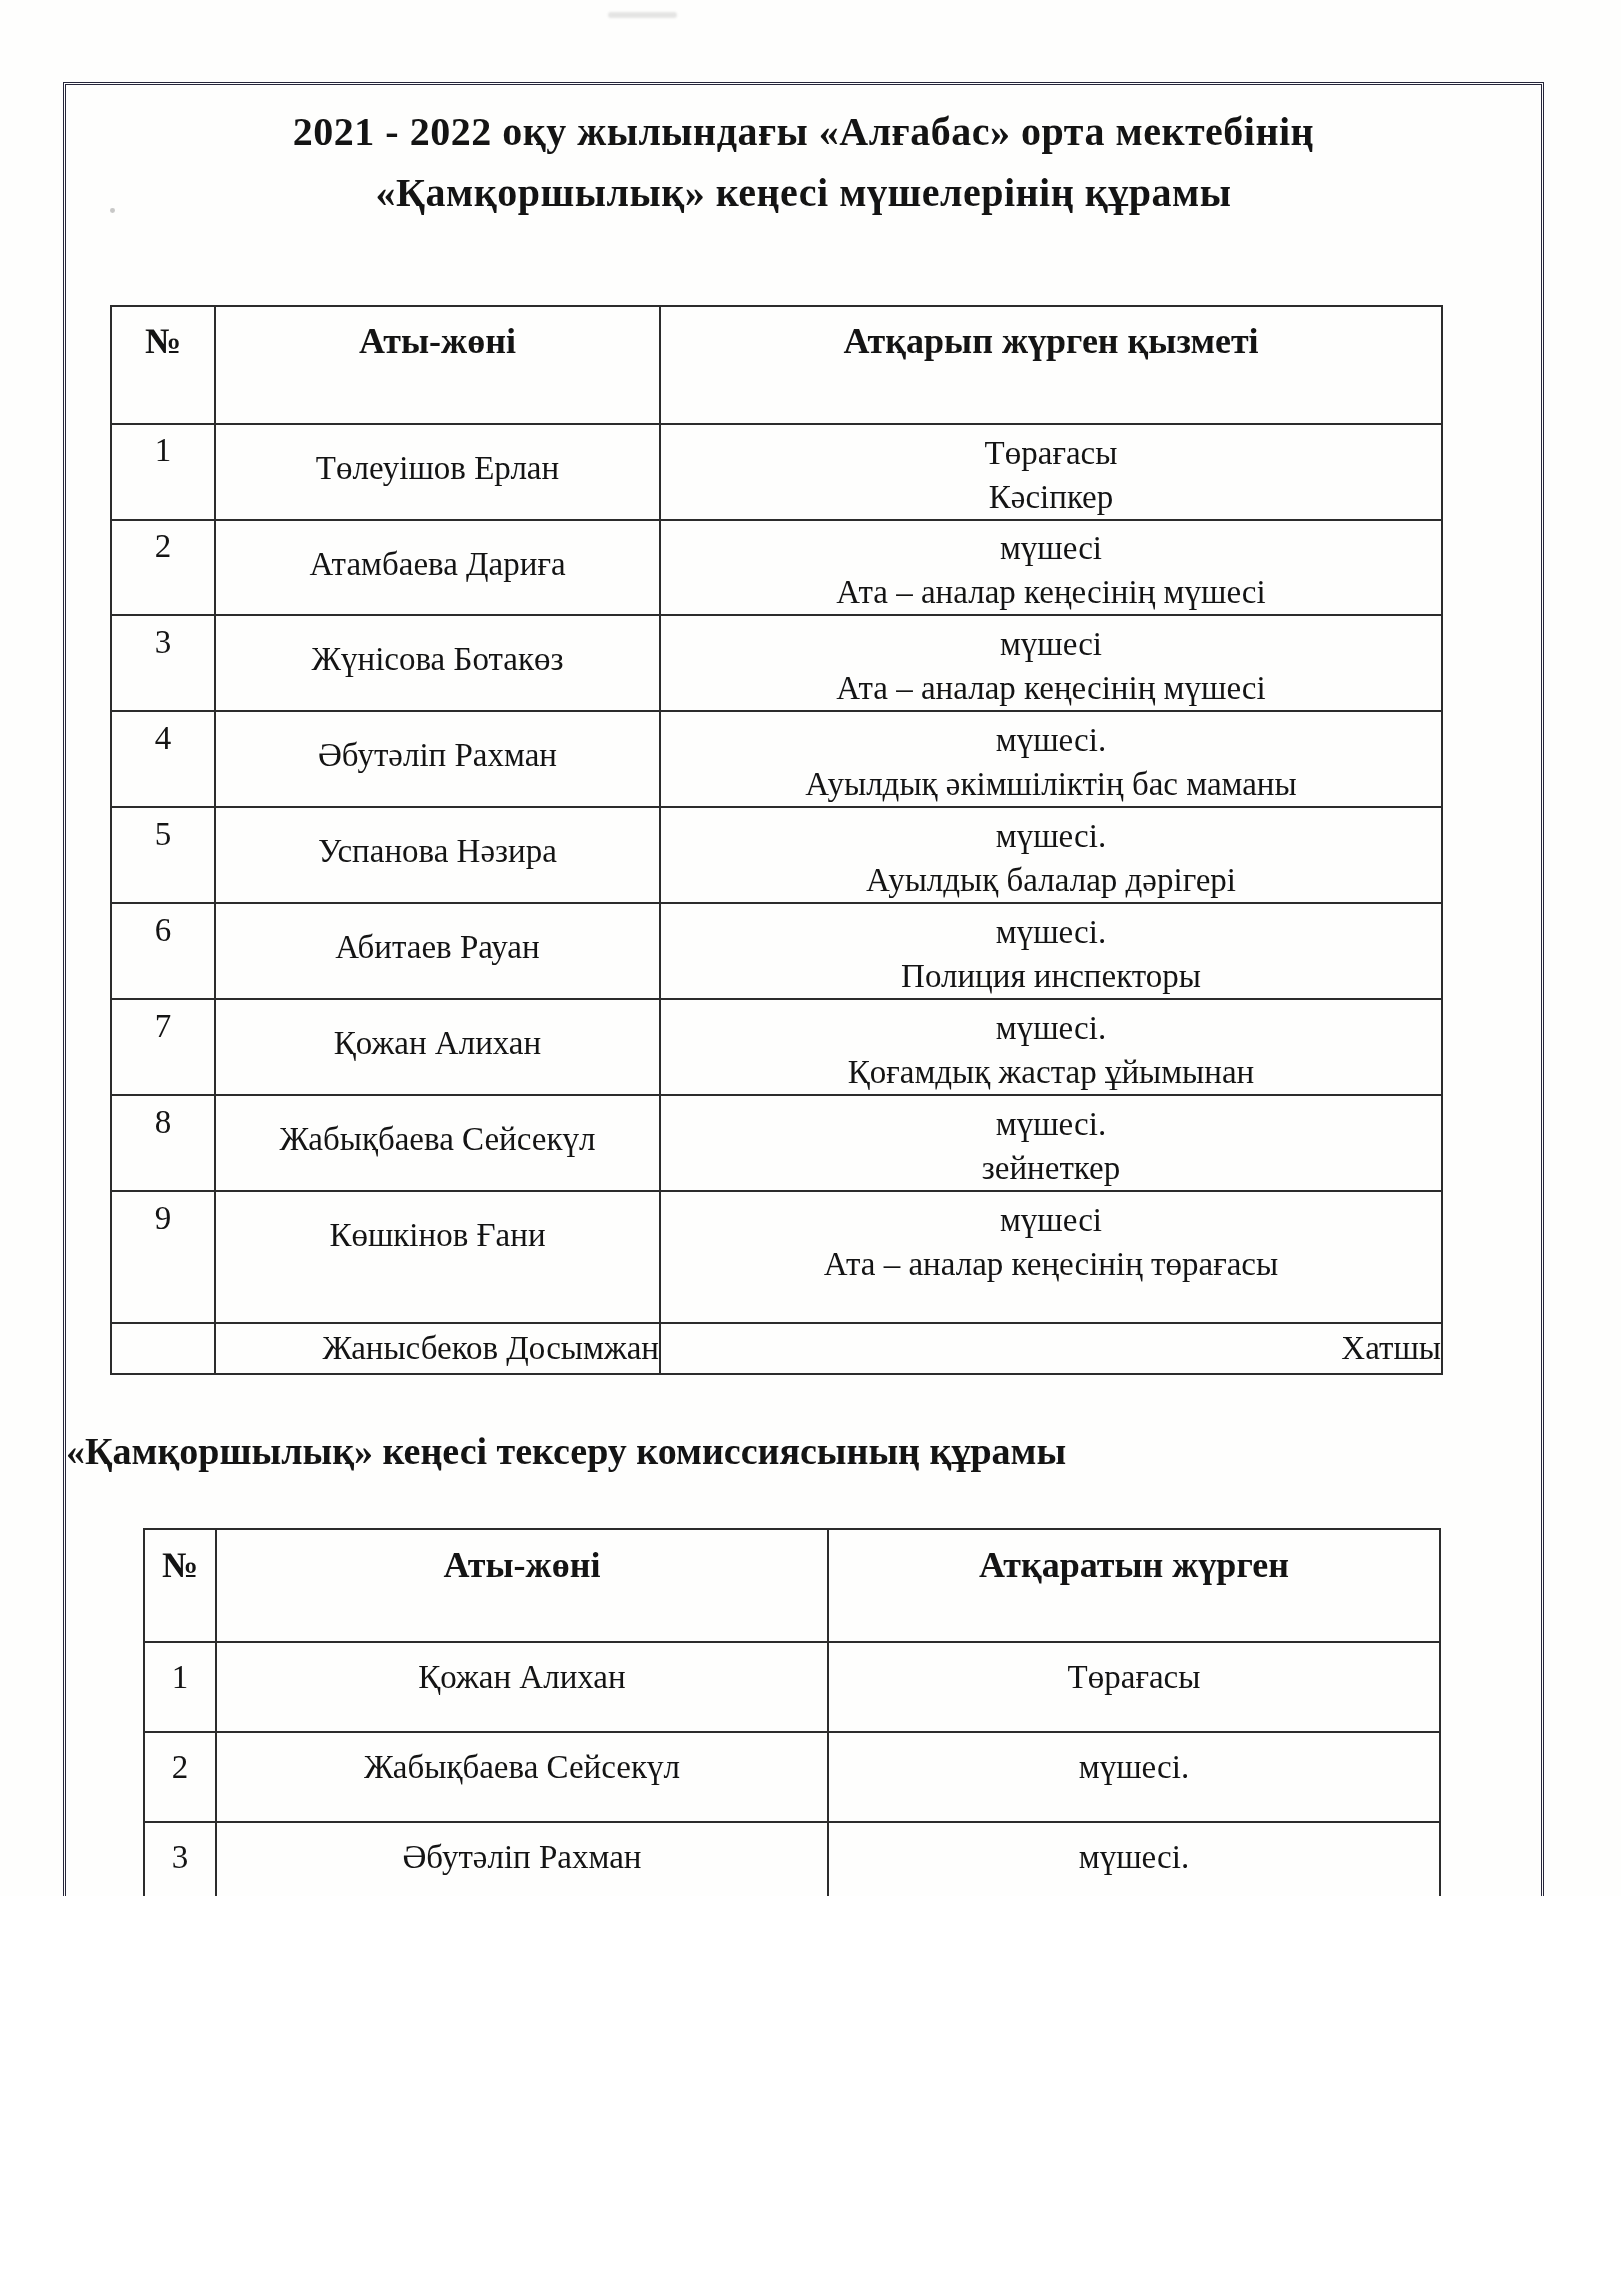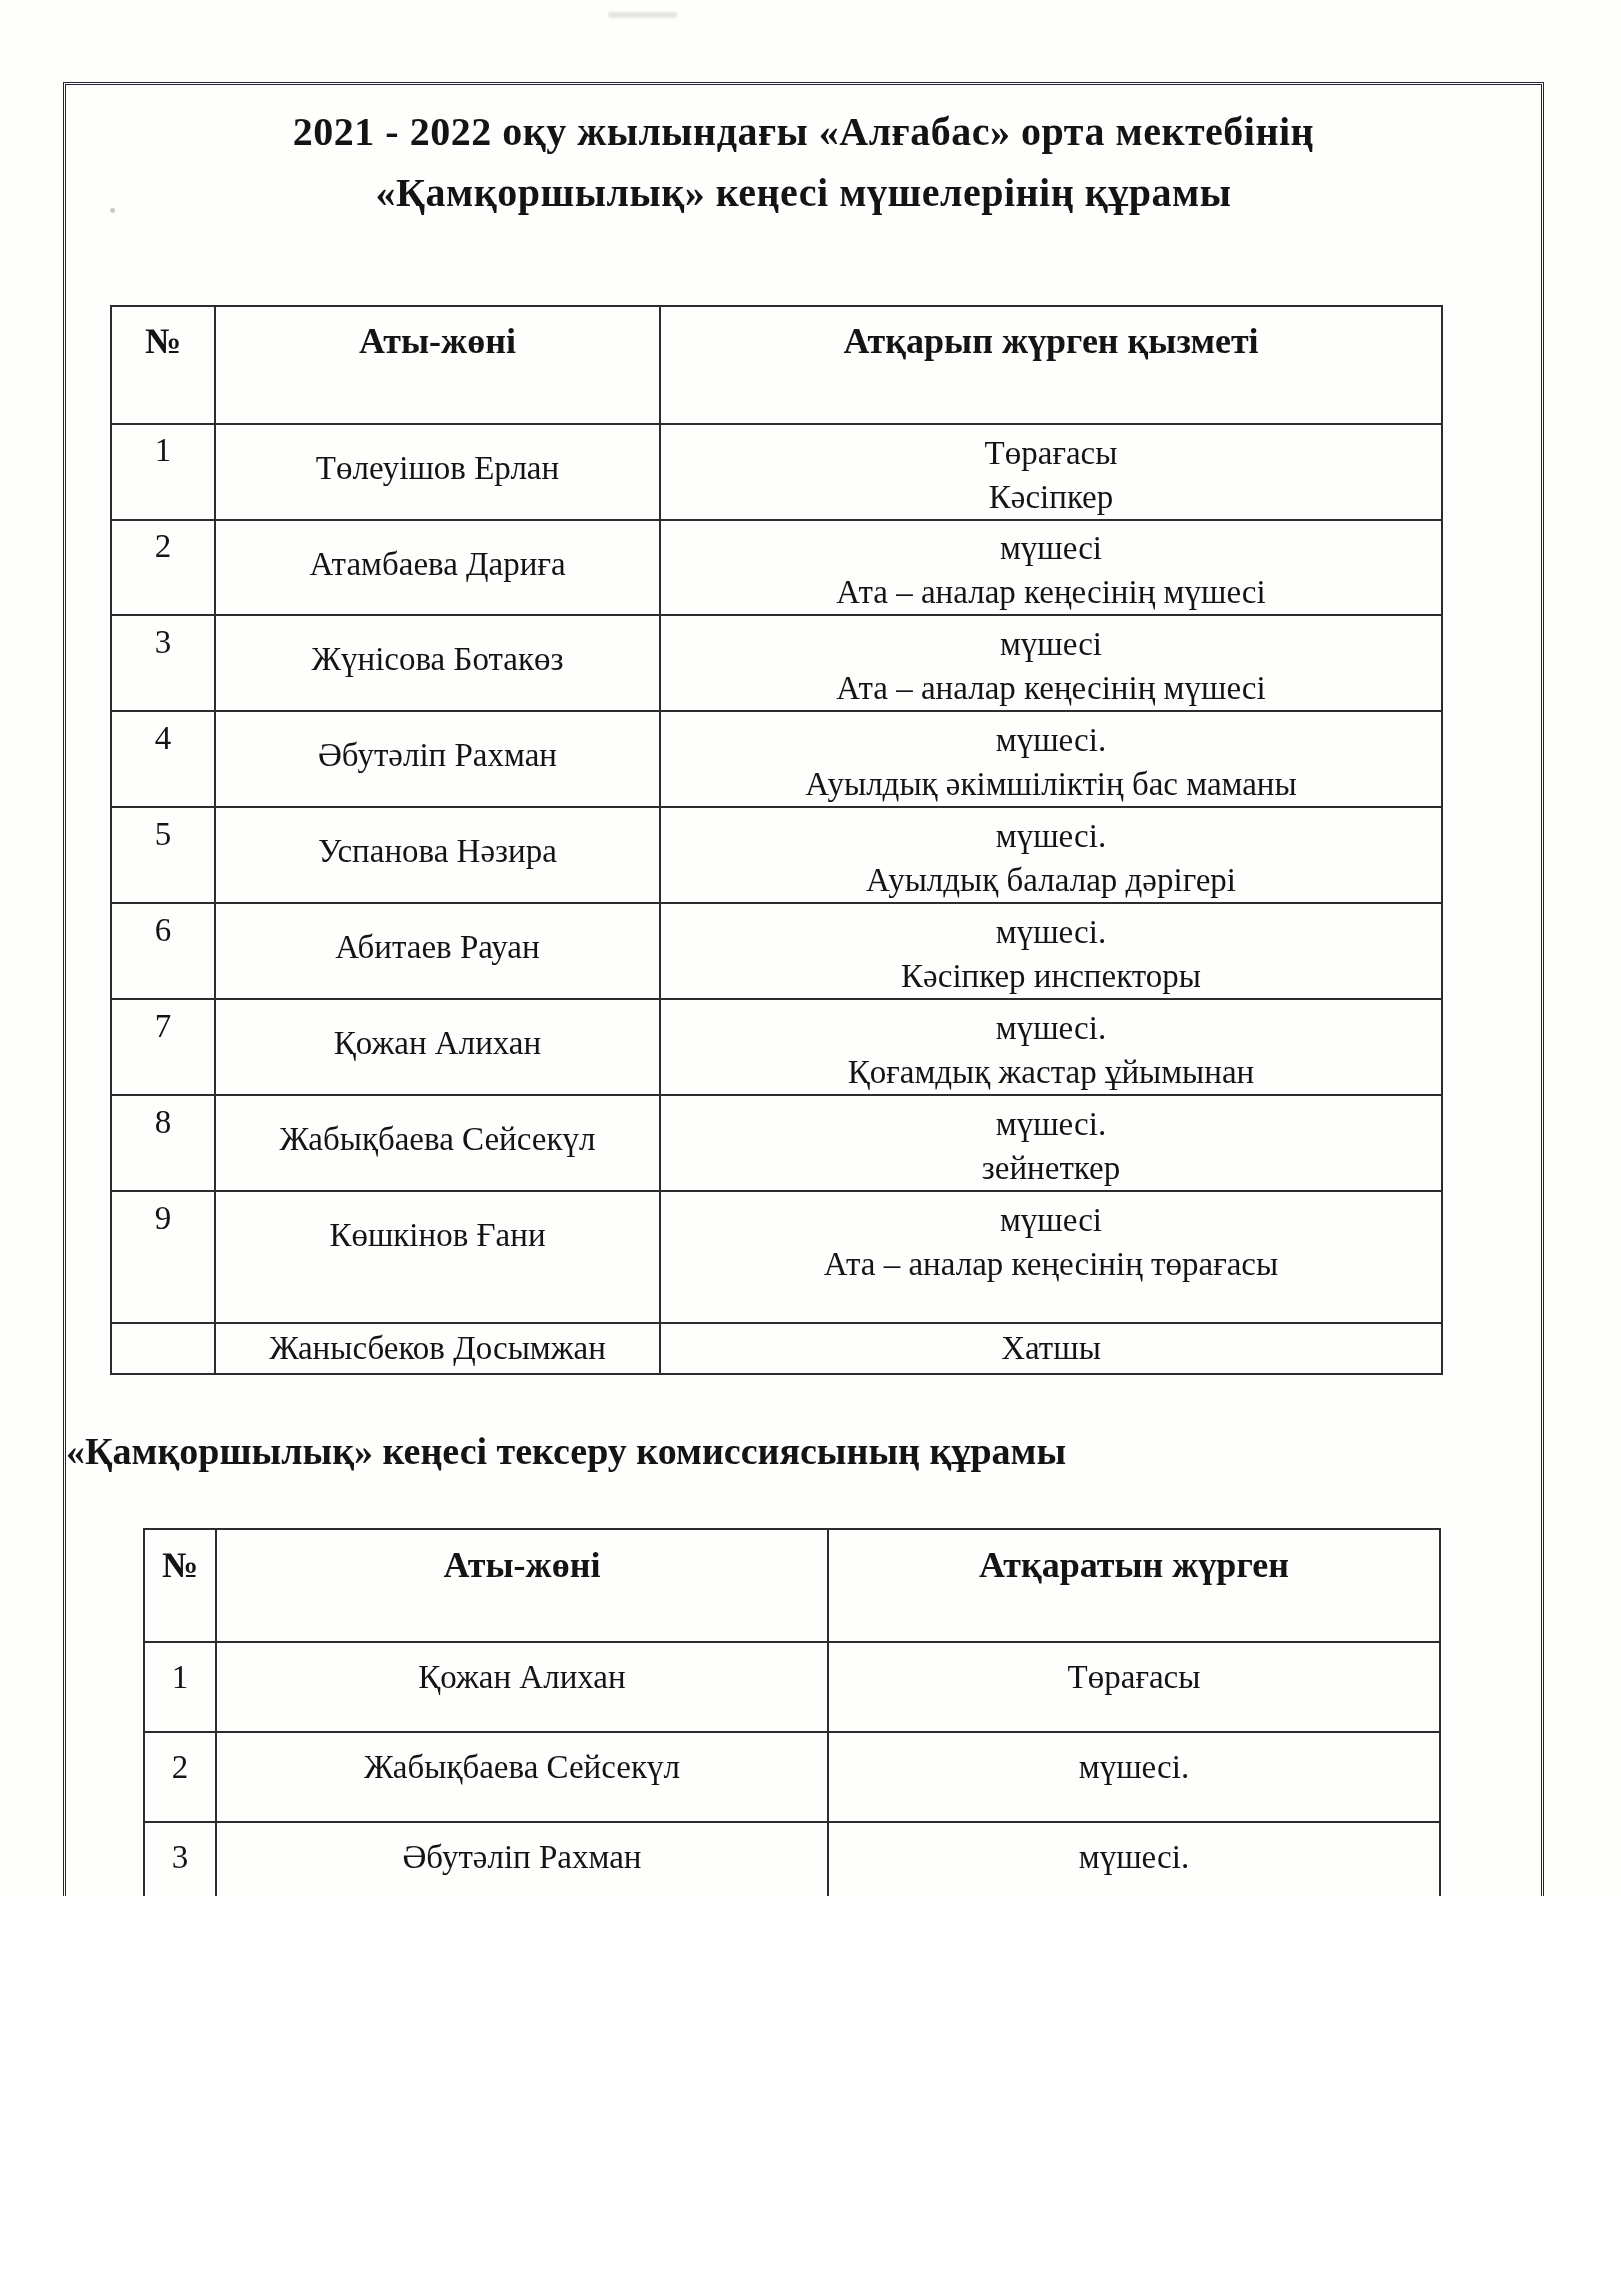--- a/index.html
+++ b/index.html
@@ -76,21 +76,21 @@
   .t2 tr.row{height:90px;}
   td{
     font-size:33px;
     text-align:center;
     vertical-align:top;
   }
   td.num{padding-top:7.8px;}
   td.name{padding-top:25px;}
   td.role .line{line-height:44px;}
   td.role{padding-top:5.9px;}
-  .t1 tr.row-last td{vertical-align:middle;padding-top:0;}
+  .t1 tr.row-last td{vertical-align:middle;padding-top:0;text-align:right;}
   .t2 td{padding-top:15.7px;}
   
   .artifact{position:absolute;background:#9a9a9a;border-radius:50%;opacity:.55;}
   .a1{left:608px;top:11.8px;width:69px;height:5.9px;border-radius:2.9px;opacity:.25;filter:blur(1px);}
   .a2{left:110px;top:208px;width:4.9px;height:4.9px;}
   .a3{left:936px;top:2125px;width:5.9px;height:3.9px;opacity:.4;}
 </style>
 </head>
 <body>
 
@@ -158,21 +158,21 @@
           <td class="role">
             <div class="line">мүшесі.</div>
             <div class="line">Ауылдық балалар дәрігері</div>
           </td>
         </tr>
         <tr class="row">
           <td class="num">6</td>
           <td class="name">Абитаев Рауан</td>
           <td class="role">
             <div class="line">мүшесі.</div>
-            <div class="line">Кәсіпкер инспекторы</div>
+            <div class="line">Полиция инспекторы</div>
           </td>
         </tr>
         <tr class="row">
           <td class="num">7</td>
           <td class="name">Қожан Алихан</td>
           <td class="role">
             <div class="line">мүшесі.</div>
             <div class="line">Қоғамдық жастар ұйымынан</div>
           </td>
         </tr>

